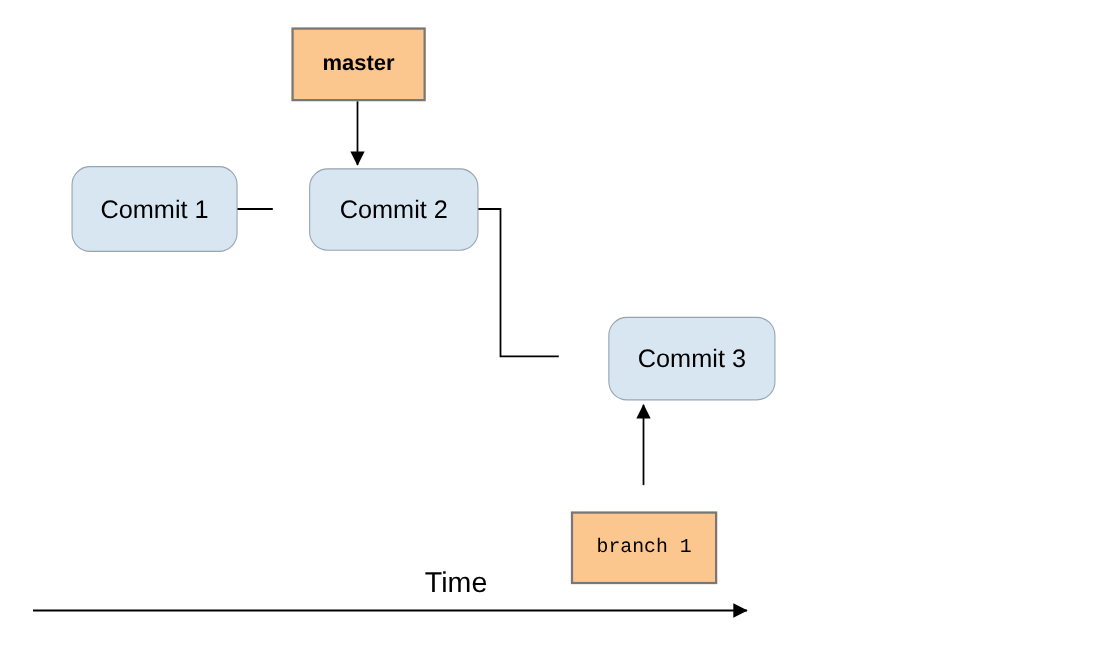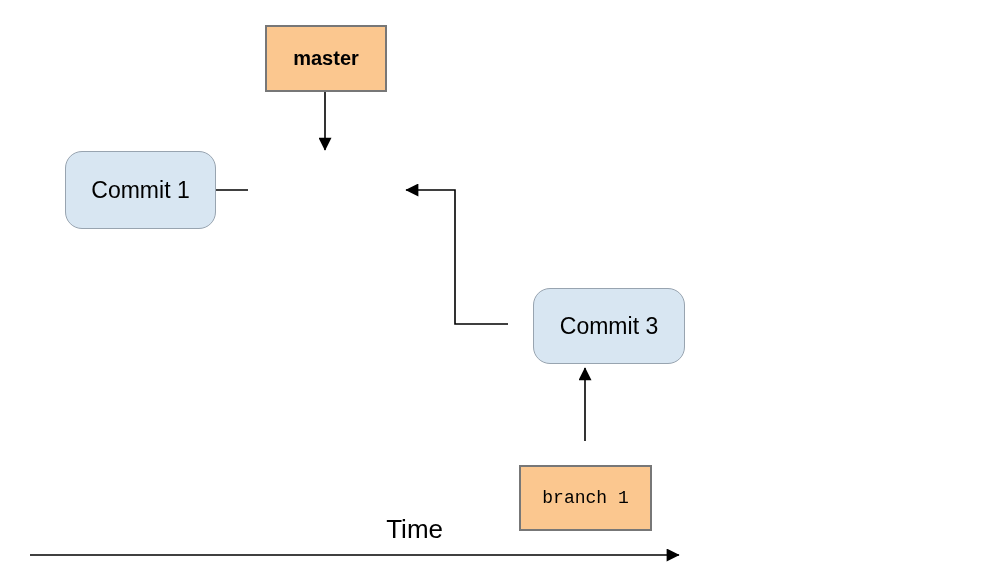--- a/index.html
+++ b/index.html
@@ -54,21 +54,21 @@
   .commit-node{
     background:var(--commit-fill);
     border:1.5px solid var(--commit-border);
     border-radius:17px;
     font-size:23px;
     margin-left:33px;
   }
   .node-master{left:265px;top:25px;width:122px;height:67px;font-weight:bold;}
   .node-commit1{left:32px;top:151px;width:151px;height:78px;}
   .node-commit2{left:248px;top:153px;width:154px;height:75px;}
-  .node-commit3{left:500px;top:288px;width:152px;height:76px;text-align:center;}
+  .node-commit3{left:520px;top:288px;width:152px;height:76px;text-align:center;}
   .node-branch1{left:519px;top:465px;width:133px;height:66px;font-size:18px;font-family:Liberation Mono, monospace;}
   .annotation{
     position:absolute;
     left:703px;top:56px;
     width:292px;
     font-size:26px;
     line-height:31px;
     white-space:nowrap;
   }
   .annotation .line{min-height:31px;}
@@ -104,20 +104,23 @@
   </svg>
 
   <div class="node branch-node node-master">
     <span>master</span>
   </div>
 
   <div class="node commit-node node-commit1">
     <span>Commit 1</span>
   </div>
 
+  <div class="node commit-node node-commit2">
+    <span>Commit 2</span>
+  </div>
 
   <div class="node commit-node node-commit3">
     <span>Commit 3</span>
   </div>
 
   <div class="node branch-node node-branch1">
     <span>branch 1</span>
   </div>
 
 

